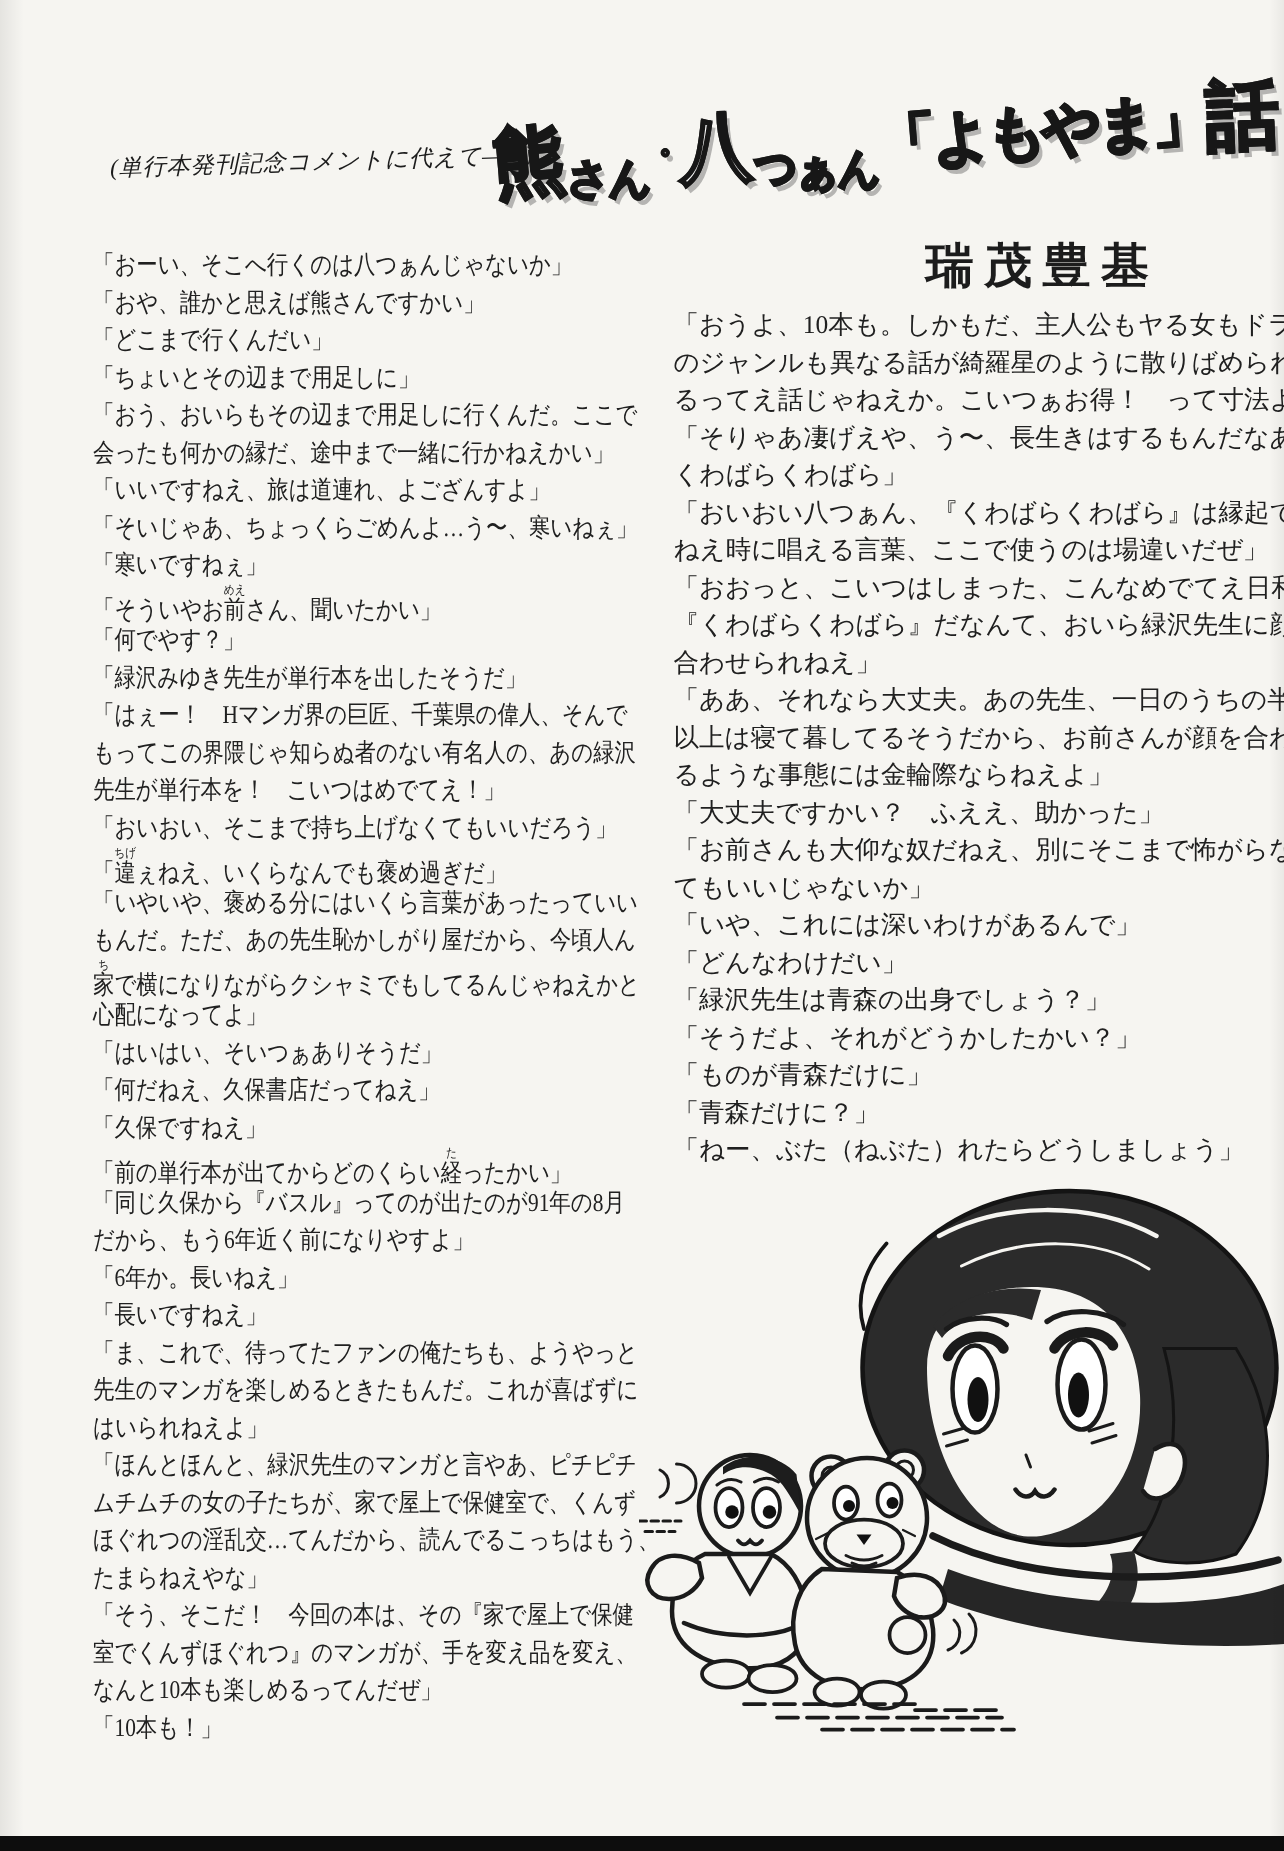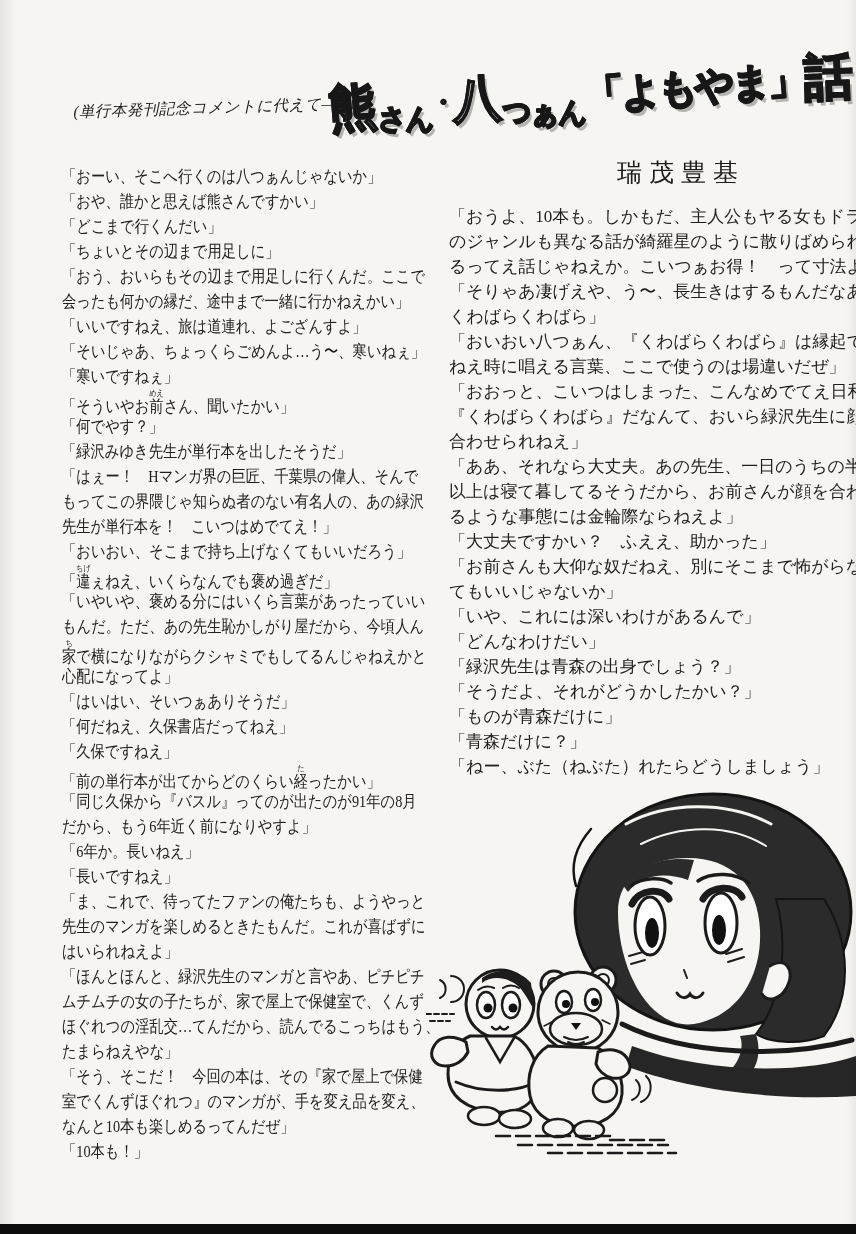--- a/index.html
+++ b/index.html
@@ -51,22 +51,22 @@
   .ts-sm{font-size:29px;letter-spacing:-1px;}
   .tseg:nth-child(1){transform:translateY(2px) rotate(-2deg);}
   .tseg:nth-child(2){transform:translateY(9px) rotate(3deg);}
   .tseg:nth-child(3){transform:translateY(-8px);}
   .tseg:nth-child(4){transform:translateY(0) rotate(2deg);}
   .tseg:nth-child(5){transform:translateY(10px) rotate(4deg);}
   .tseg:nth-child(6){transform:translateY(-3px) rotate(-1.5deg);}
   .tseg:nth-child(7){transform:translateY(-2px) rotate(1deg);}
   .author{
     position:absolute;left:617px;top:156px;
-    font-size:25px;letter-spacing:7px;color:var(--ink,#1c1c1c);
-    white-space:nowrap;font-weight:400;
+    font-size:32px;letter-spacing:7px;color:var(--ink,#1c1c1c);
+    white-space:nowrap;font-weight:700;
   }
   .col{
     position:absolute;color:#202020;
     transform-origin:left top;
   }
   .col-left{left:62px;top:164px;font-size:17px;transform:scaleX(0.84);}
   .col-right{left:449px;top:204px;font-size:17px;}
   .line{
     margin:0;height:25px;line-height:25px;white-space:nowrap;
     overflow:visible;

